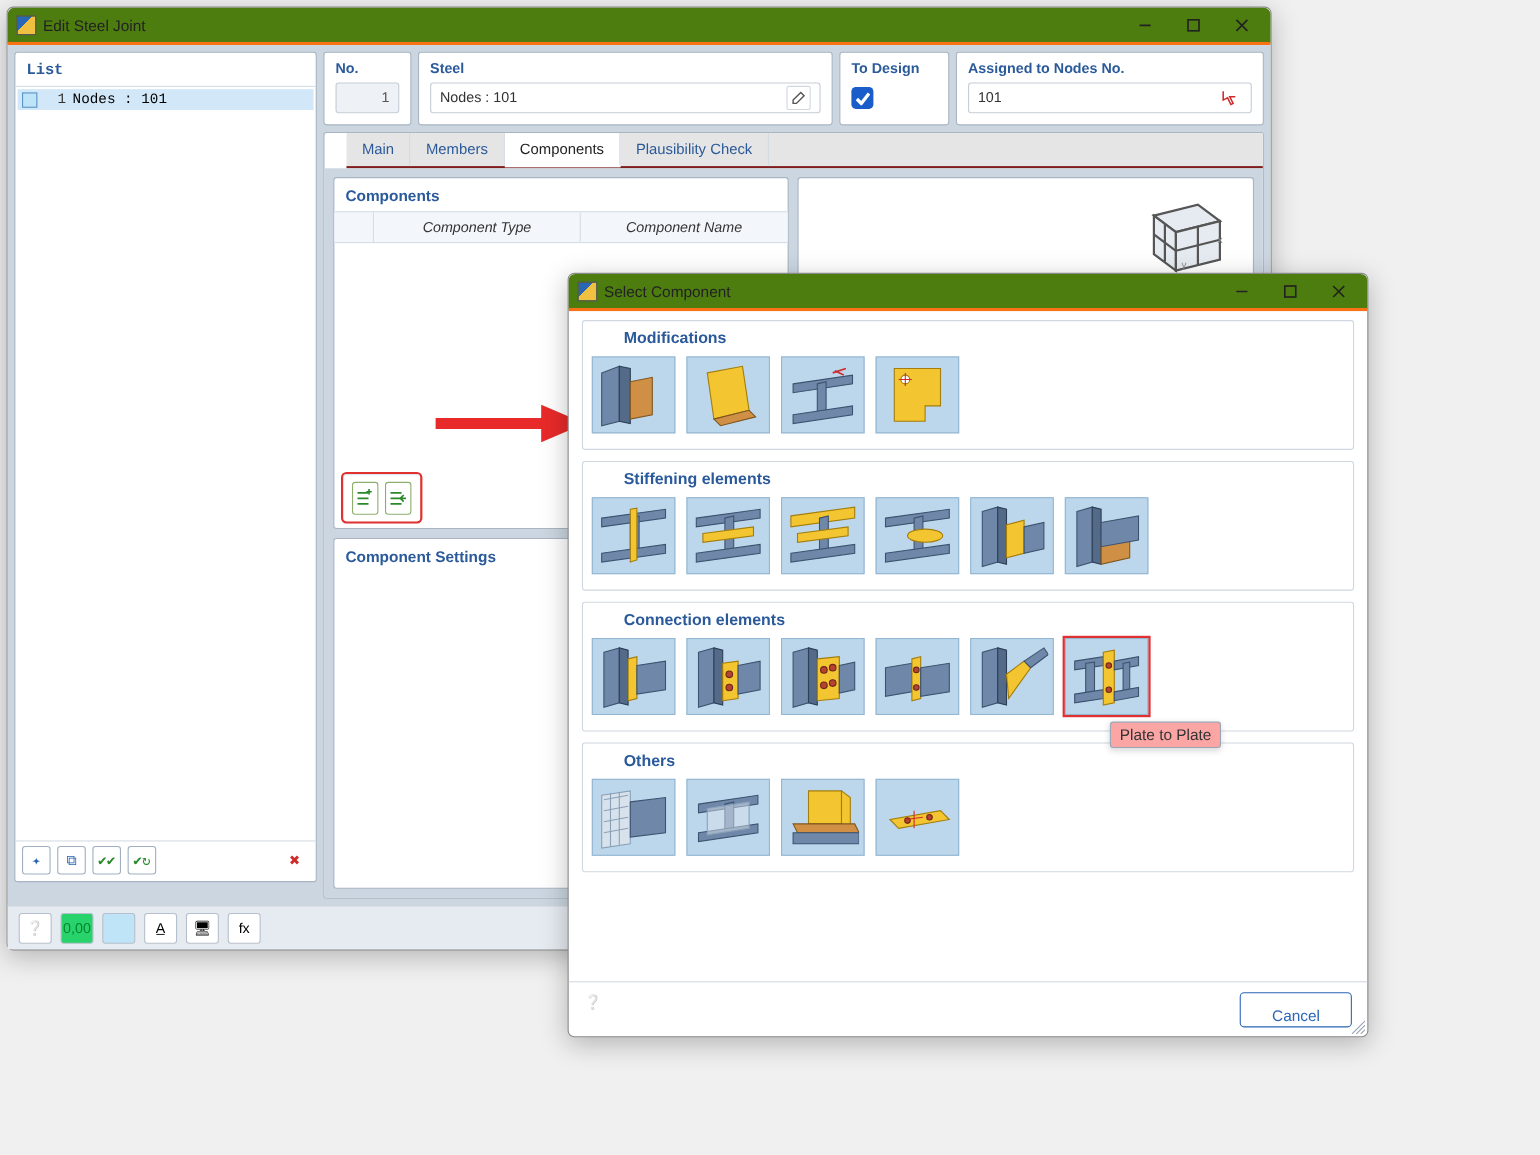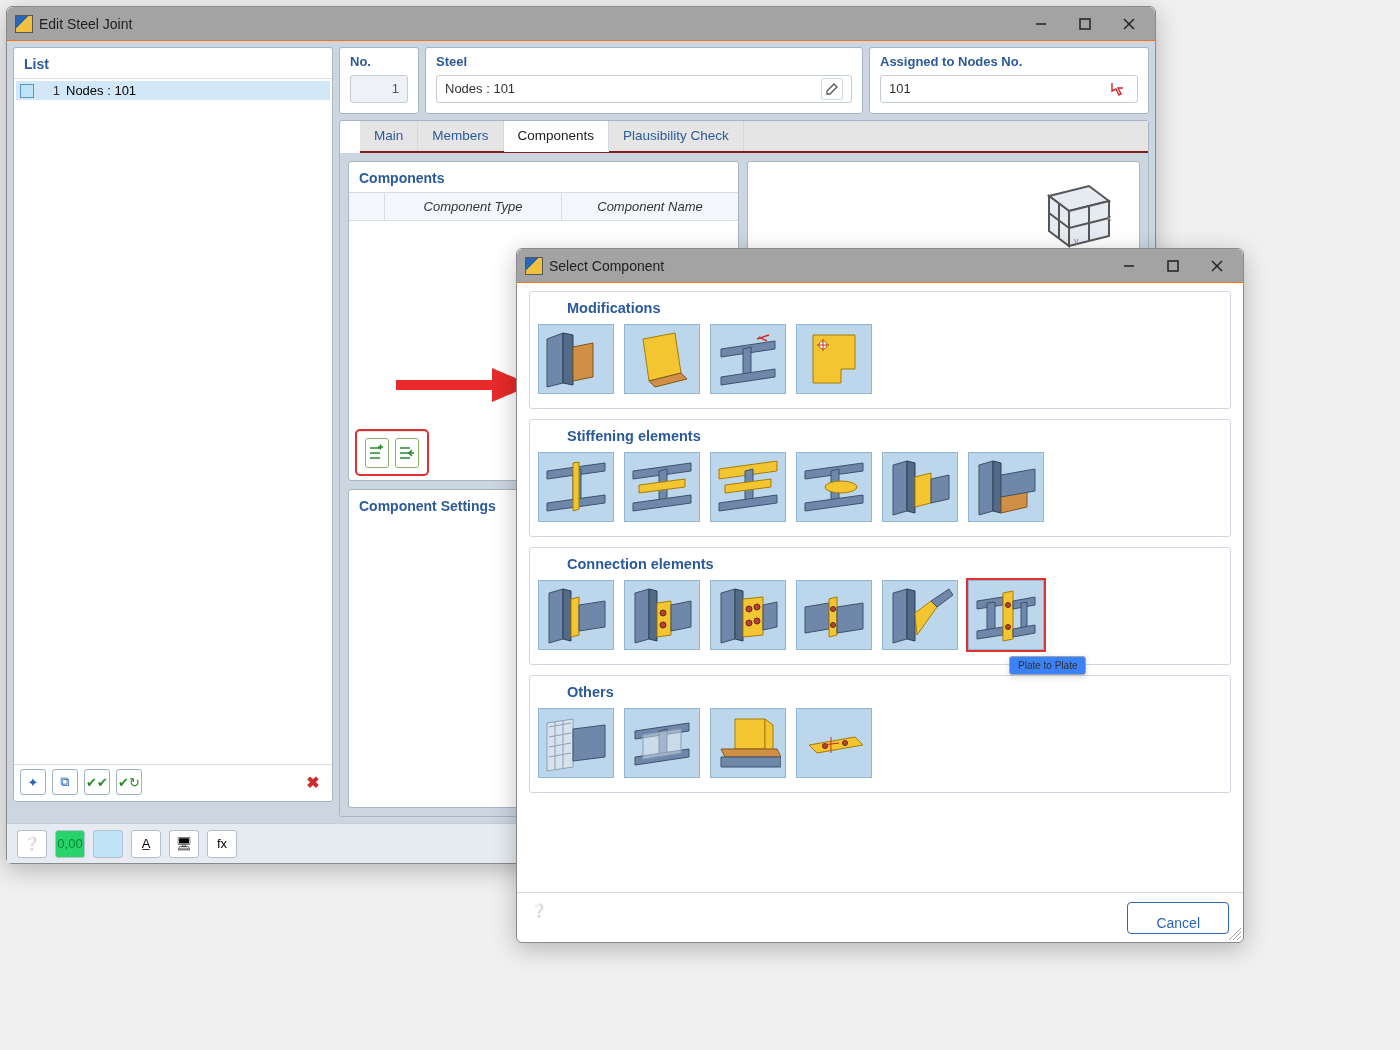--- a/index.html
+++ b/index.html
@@ -21,22 +21,22 @@
   border-radius: 6px;
   box-shadow: 0 6px 24px rgba(0,0,0,.25);
   display: flex;
   flex-direction: column;
 }
 .titlebar {
   height: 34px;
   display: flex;
   align-items: center;
   padding: 0 4px 0 8px;
-  background: #a3a3a3;
-  border-bottom: 1px solid #f97316;
+  background: #4d7c0f;
+  border-bottom: 3px solid #f97316;
   border-radius: 6px 6px 0 0;
 }
 .titlebar .app-icon {
   width: 18px; height: 18px; margin-right: 6px;
   background: linear-gradient(135deg,#2a66b6 40%,#f0c040 40%);
   border: 1px solid #555;
 }
 .titlebar .title { font-size: 14px; color: #222; }
 .titlebar .spacer { flex: 1; }
 .winbtn {
@@ -62,21 +62,21 @@
   flex-direction: column;
 }
 .group-label {
   font-weight: 600;
   color: #2b5a9a;
   font-size: 14px;
   padding: 8px 10px 6px;
 }
 .field-label { font-size: 13px; font-weight: 600; color: #2b5a9a; }
 
-.left-pane { width: 320px; height: 755px; }
+.left-pane { width: 275px; height: 755px; font-family: Liberation Mono, monospace; }
 .left-pane .list-body {
   flex: 1; border-top: 1px solid #d6dde5;
   padding: 2px 2px;
 }
 .list-row {
   display: flex; align-items: center; gap: 6px;
   padding: 2px 4px;
   background: #d2e8f8;
   font-size: 13px;
 }
@@ -167,22 +167,22 @@
 .tile {
   width: 76px; height: 70px; background: #bcd7ec;
   border: 1px solid #93b6d2;
   display: flex; align-items: center; justify-content: center;
   position: relative;
 }
 .tile svg { width: 66px; height: 60px; }
 .tile.sel { outline: 2.5px solid #e03030; outline-offset: 0; }
 .tooltip {
   position: absolute; top: 75px; left: 40px;
-  background: #3b82f6; border: 1px solid #9aa6b4; border-radius: 3px;
-  padding: 3px 8px; font-size: 10px; color: #333; white-space: nowrap;
+  background: #fca5a5; border: 1px solid #9aa6b4; border-radius: 3px;
+  padding: 3px 8px; font-size: 14px; color: #333; white-space: nowrap;
   box-shadow: 0 2px 6px rgba(0,0,0,.15);
 }
 .dlg2 .dlg-foot {
   height: 50px; border-top: 1px solid #d3dae3;
   display: flex; align-items: center; padding: 0 14px; gap: 10px;
 }
 .dlg2 .dlg-foot .spacer { flex: 1; }
 .btn {
   height: 32px; padding: 12px 28px; border: 1px solid #2a66b6; border-radius: 4px;
   background: #fff; color: #2a66b6; font-size: 14px;
@@ -262,20 +262,28 @@
         </div>
         <div class="fieldbox" style="flex:1">
           <div class="field-label">Steel</div>
           <div class="value">
             <span>Nodes : 101</span>
             <span class="edit-ico">
               <svg width="14" height="14">
                   <path d="M2 12 L2 9 L9 2 L12 5 L5 12 Z" fill="none" stroke="#555" stroke-width="1.3"></path>
                 </svg>
             </span>
+          </div>
+        </div>
+        <div class="fieldbox" style="width:100px">
+          <div class="field-label">To Design</div>
+          <div class="chk">
+            <svg>
+                <polyline points="2,8 6,12 13,3"></polyline>
+              </svg>
           </div>
         </div>
         <div class="fieldbox" style="width:280px">
           <div class="field-label">Assigned to Nodes No.</div>
           <div class="value">
             <span>101</span>
             <span class="edit-ico" style="margin-left:auto;border:none">
               <svg width="16" height="16">
                   <polyline points="2,2 2,10 6,8 9,14 11,13 8,7 13,7" fill="none" stroke="#d02a2a" stroke-width="1.4"></polyline>
                 </svg>

